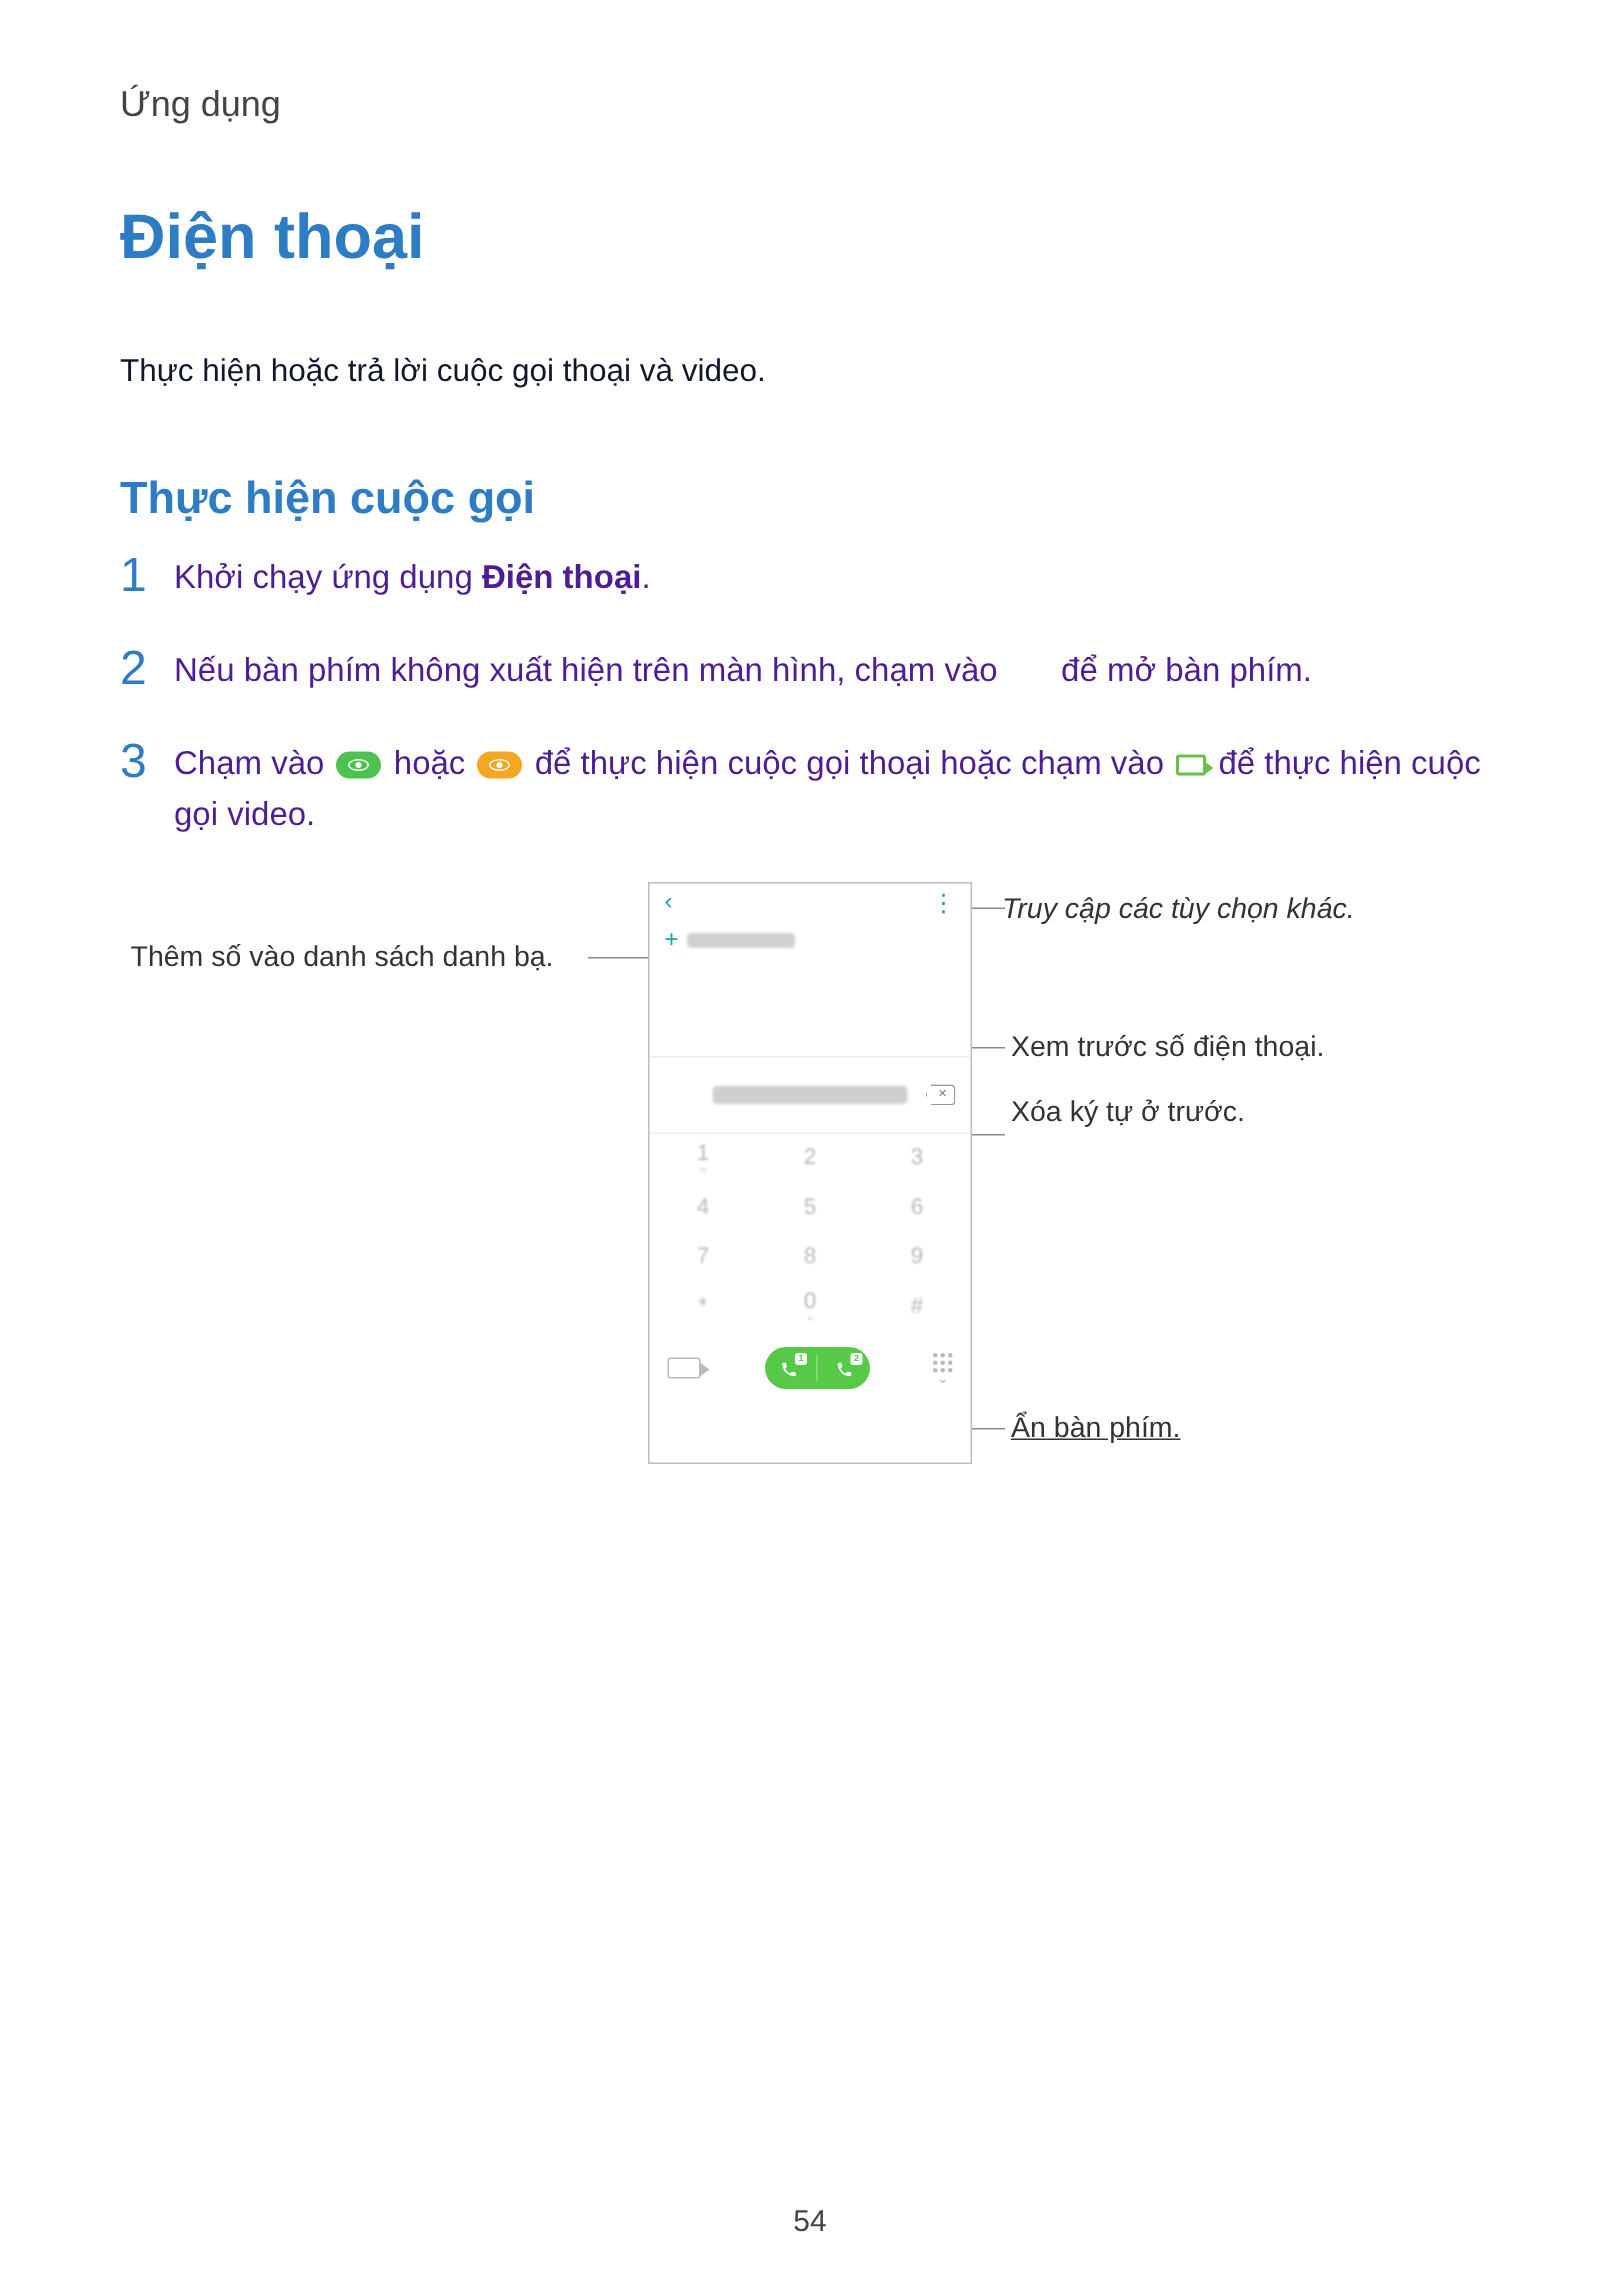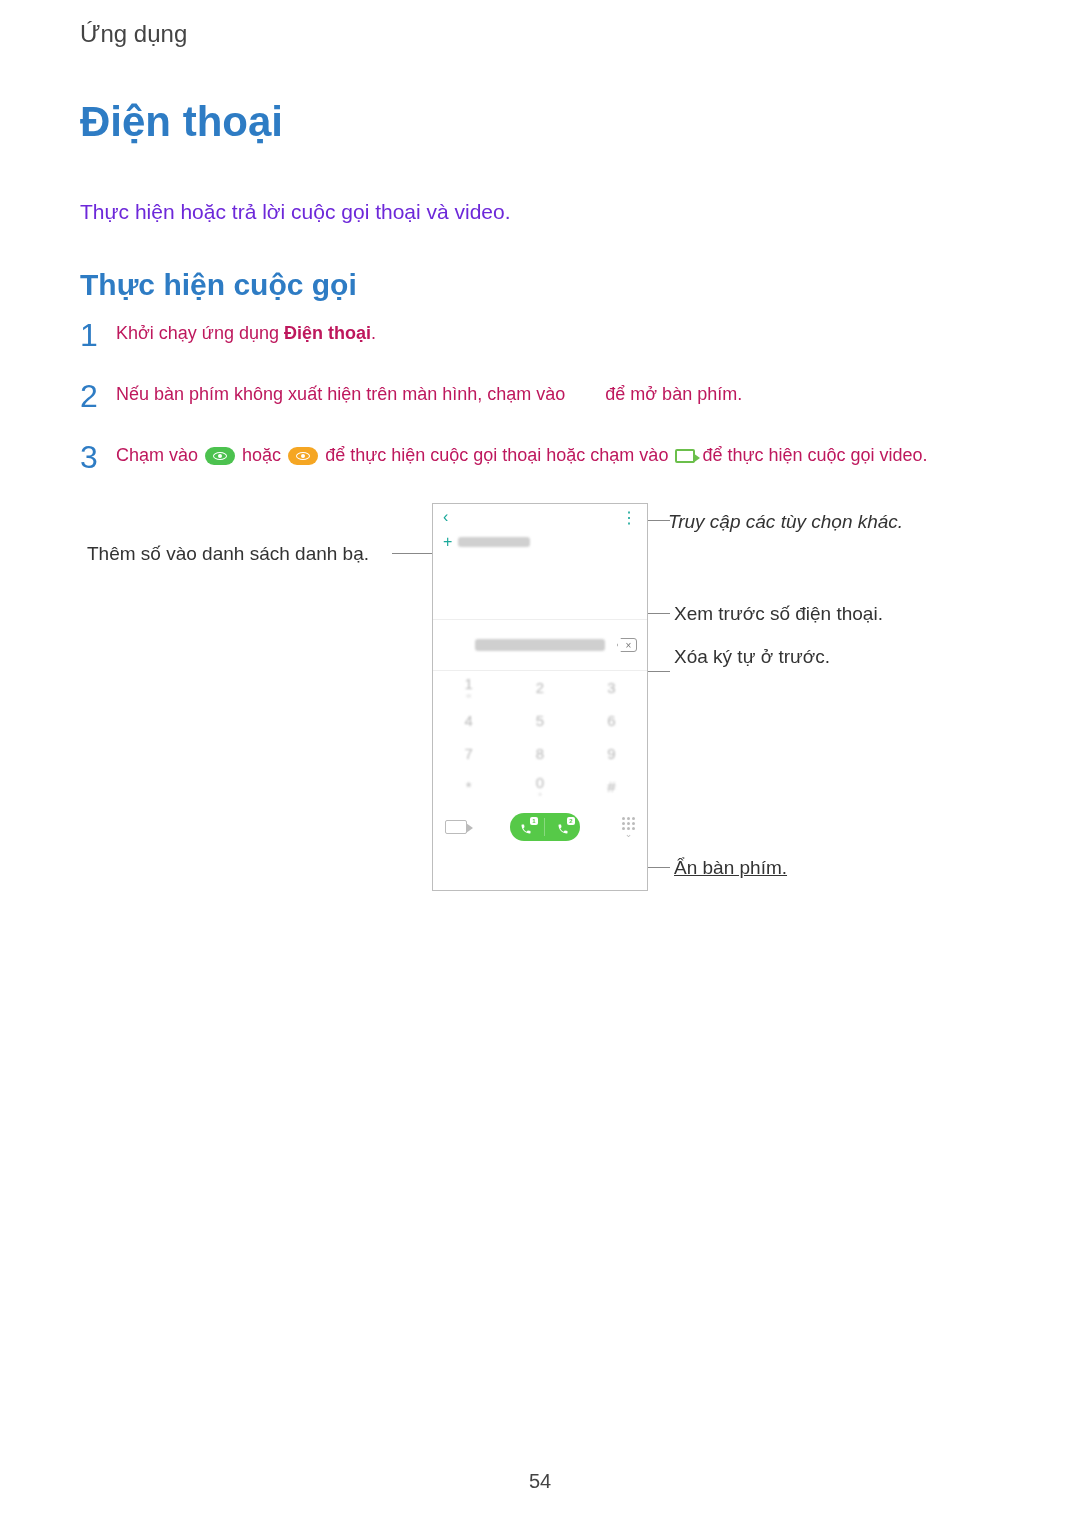--- a/index.html
+++ b/index.html
@@ -5,65 +5,65 @@
   * { box-sizing: border-box; margin: 0; padding: 0; }
   body {
     width: 1080px;
     height: 1527px;
     background: #fff;
     font-family: Arial, Helvetica, sans-serif;
     color: #333;
     position: relative;
   }
   .page {
-    padding: 20px 80px 0 80px;
+    padding: 56px 80px 0 80px;
   }
   .header {
     font-size: 24px;
     color: #444;
     margin-bottom: 50px;
   }
   .title {
     font-size: 42px;
     font-weight: bold;
     color: #2e7cc4;
     margin-bottom: 50px;
   }
   .section-heading {
     font-size: 30px;
     font-weight: bold;
     color: #2e7cc4;
     margin-bottom: 18px;
   }
   .section-text {
     font-size: 21px;
-    color: #6d28d9;
-    margin-bottom: 40px;
+    color: #0f172a;
+    margin-bottom: 52px;
     line-height: 1.5;
   }
   .steps {
     margin-top: 8px;
   }
   .step {
     display: flex;
     align-items: flex-start;
     margin-bottom: 28px;
   }
   .step-num {
     font-size: 32px;
     color: #2e7cc4;
     width: 32px;
     flex-shrink: 0;
     line-height: 1.1;
     margin-top: -2px;
   }
   .step-body {
     flex: 1;
-    font-size: 18px;
-    color: #be185d;
+    font-size: 22px;
+    color: #4c1d95;
     line-height: 1.55;
     padding-left: 4px;
   }
   .step-body .bold { font-weight: bold; }
 
   
   .inline-icon {
     display: inline-flex;
     align-items: center;
     justify-content: center;

